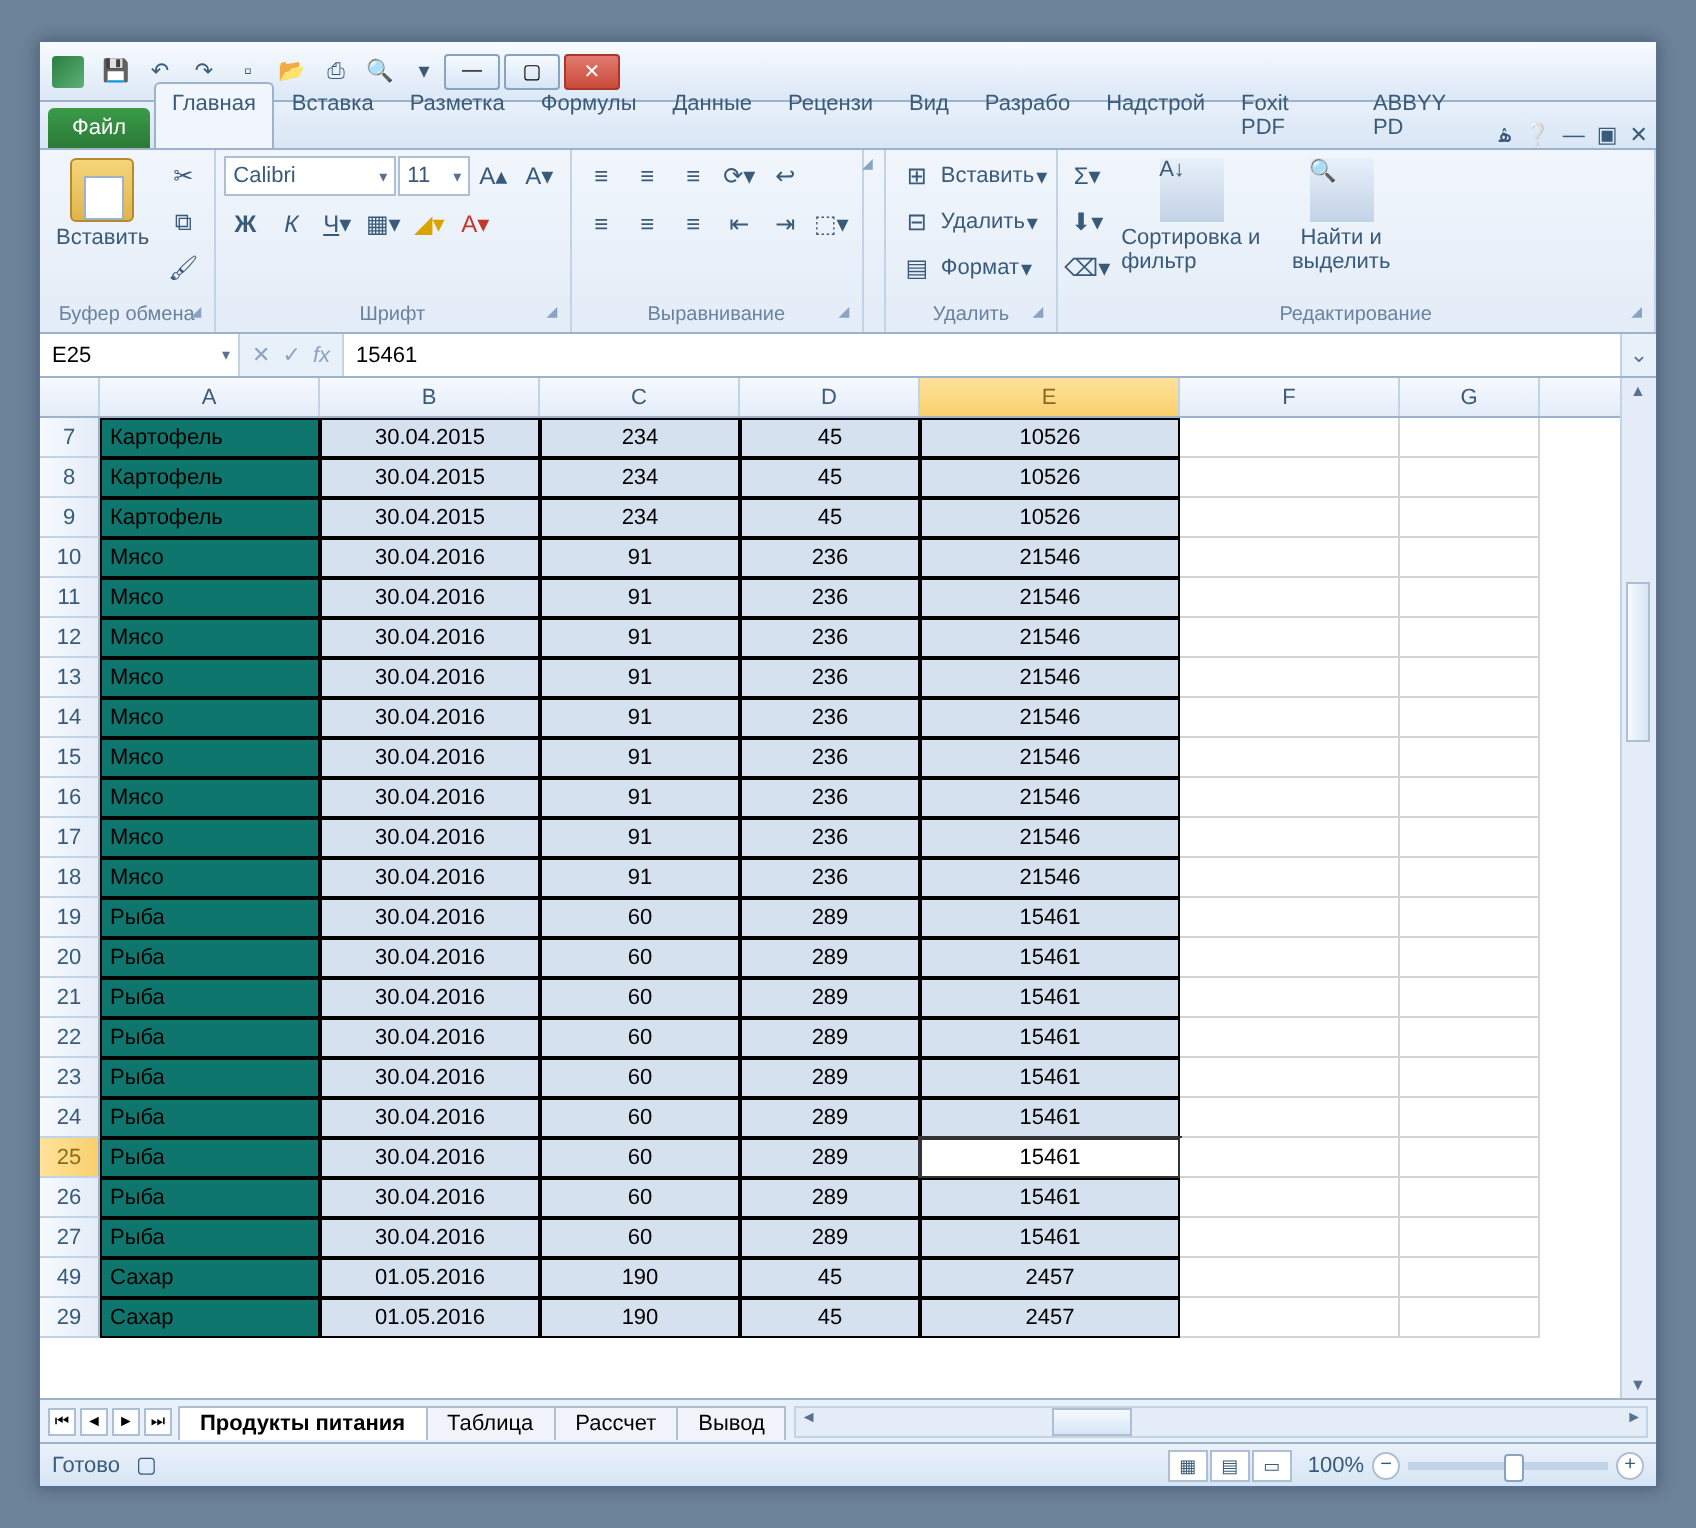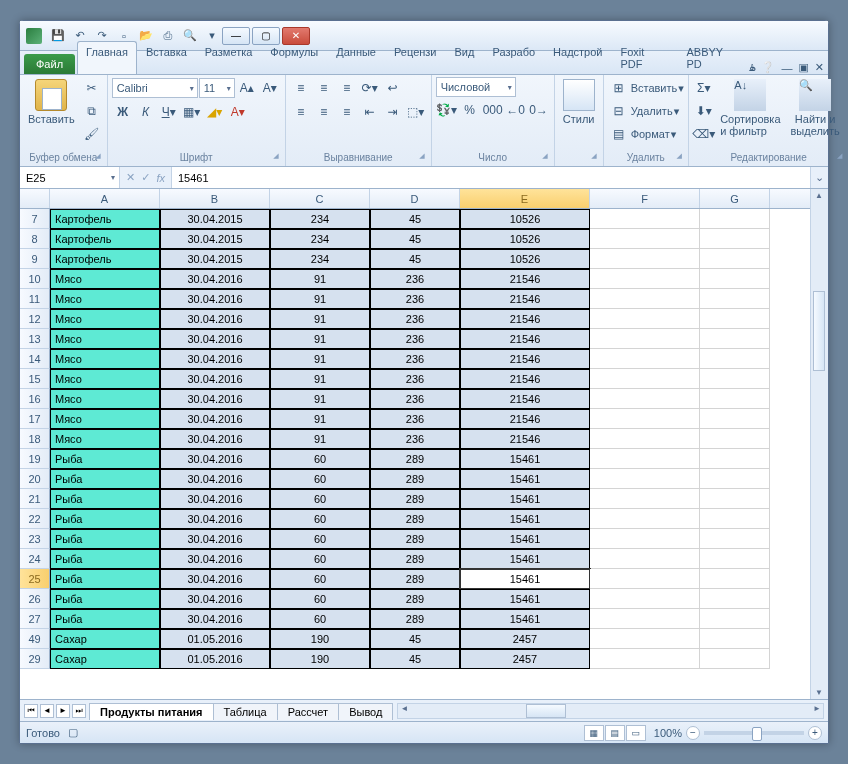--- a/index.html
+++ b/index.html
@@ -56,21 +56,21 @@
 .grid-area { flex: 1; display: flex; flex-direction: column; overflow: hidden; background: #fff; }
 .col-headers { display: flex; height: 20px; background: linear-gradient(#f7faff,#e3ecf7); border-bottom: 1px solid #9db3cc; font-size: 11px; color: #3a5a7a; }
 .corner { width: 30px; border-right: 1px solid #c3d3e6; background: linear-gradient(#f7faff,#e3ecf7); }
 .col-h { border-right: 1px solid #c3d3e6; display: flex; align-items: center; justify-content: center; cursor: pointer; }
 .col-h.sel { background: linear-gradient(#ffe39a,#f9cf6e); color: #8a6a1f; }
 .rows { flex: 1; overflow: hidden; }
 .grow { display: flex; height: 20px; }
 .row-h { width: 30px; background: linear-gradient(to right,#f7faff,#e3ecf7); border-right: 1px solid #9db3cc; border-bottom: 1px solid #c3d3e6; display: flex; align-items: center; justify-content: center; font-size: 11px; color: #3a5a7a; }
 .row-h.sel { background: linear-gradient(to right,#ffe39a,#f9cf6e); color: #8a6a1f; }
 .cell { border-right: 1px solid #d4d4d4; border-bottom: 1px solid #d4d4d4; font-size: 11px; display: flex; align-items: center; padding: 0 4px; overflow: hidden; }
-.cell.colA { background: #5eead4; border: 1px solid #000; justify-content: flex-start; }
+.cell.colA { background: #0f766e; border: 1px solid #000; justify-content: flex-start; }
 .cell.data { background: #d6e1ef; border: 1px solid #000; justify-content: center; }
 .cell.active { background: #fff !important; outline: 2px solid #333; outline-offset: -1px; }
 .cell.empty { background: #fff; }
 
 
 .sheet-bar { height: 22px; background: #e8f0fa; border-top: 1px solid #9db3cc; display: flex; align-items: center; font-size: 11px; }
 .sheet-nav { display: flex; padding: 0 4px; gap: 2px; }
 .sheet-nav span { width: 14px; height: 14px; border: 1px solid #aebfd4; background: #fff; display: flex; align-items: center; justify-content: center; font-size: 8px; cursor: pointer; }
 .sheet-tabs { display: flex; }
 .sheet-tab { padding: 2px 10px; background: #f0f4fa; border: 1px solid #aebfd4; border-bottom: none; margin-left: -1px; cursor: pointer; position: relative; top: 1px; }
@@ -200,41 +200,22 @@
           <div class="small-btn">≡</div>
           <div class="small-btn">≡</div>
           <div class="small-btn">⇤</div>
           <div class="small-btn">⇥</div>
           <div class="small-btn">⬚▾</div>
         </div>
       </div>
       <div class="group-label">Выравнивание</div>
     </div>
 
+
     <div class="group">
-      <div class="group-body col" style="gap:2px">
-        <div class="combo" style="width:80px">Числовой</div>
-        <div class="row">
-          <div class="small-btn">💱▾</div>
-          <div class="small-btn">%</div>
-          <div class="small-btn">000</div>
-          <div class="small-btn">←0</div>
-          <div class="small-btn">0→</div>
-        </div>
-      </div>
-      <div class="group-label">Число</div>
-    </div>
-
-    <div class="group">
-      <div class="group-body">
-        <div class="big-btn">
-          <div class="ico ico-styles"></div>
-          <span>Стили</span>
-        </div>
-      </div>
       <div class="group-label">&nbsp;</div>
     </div>
 
     <div class="group">
       <div class="group-body col" style="gap:1px">
         <div class="row"><span class="small-btn">⊞</span><span>Вставить</span>▾</div>
         <div class="row"><span class="small-btn">⊟</span><span>Удалить</span>▾</div>
         <div class="row"><span class="small-btn">▤</span><span>Формат</span>▾</div>
       </div>
       <div class="group-label">Удалить</div>

